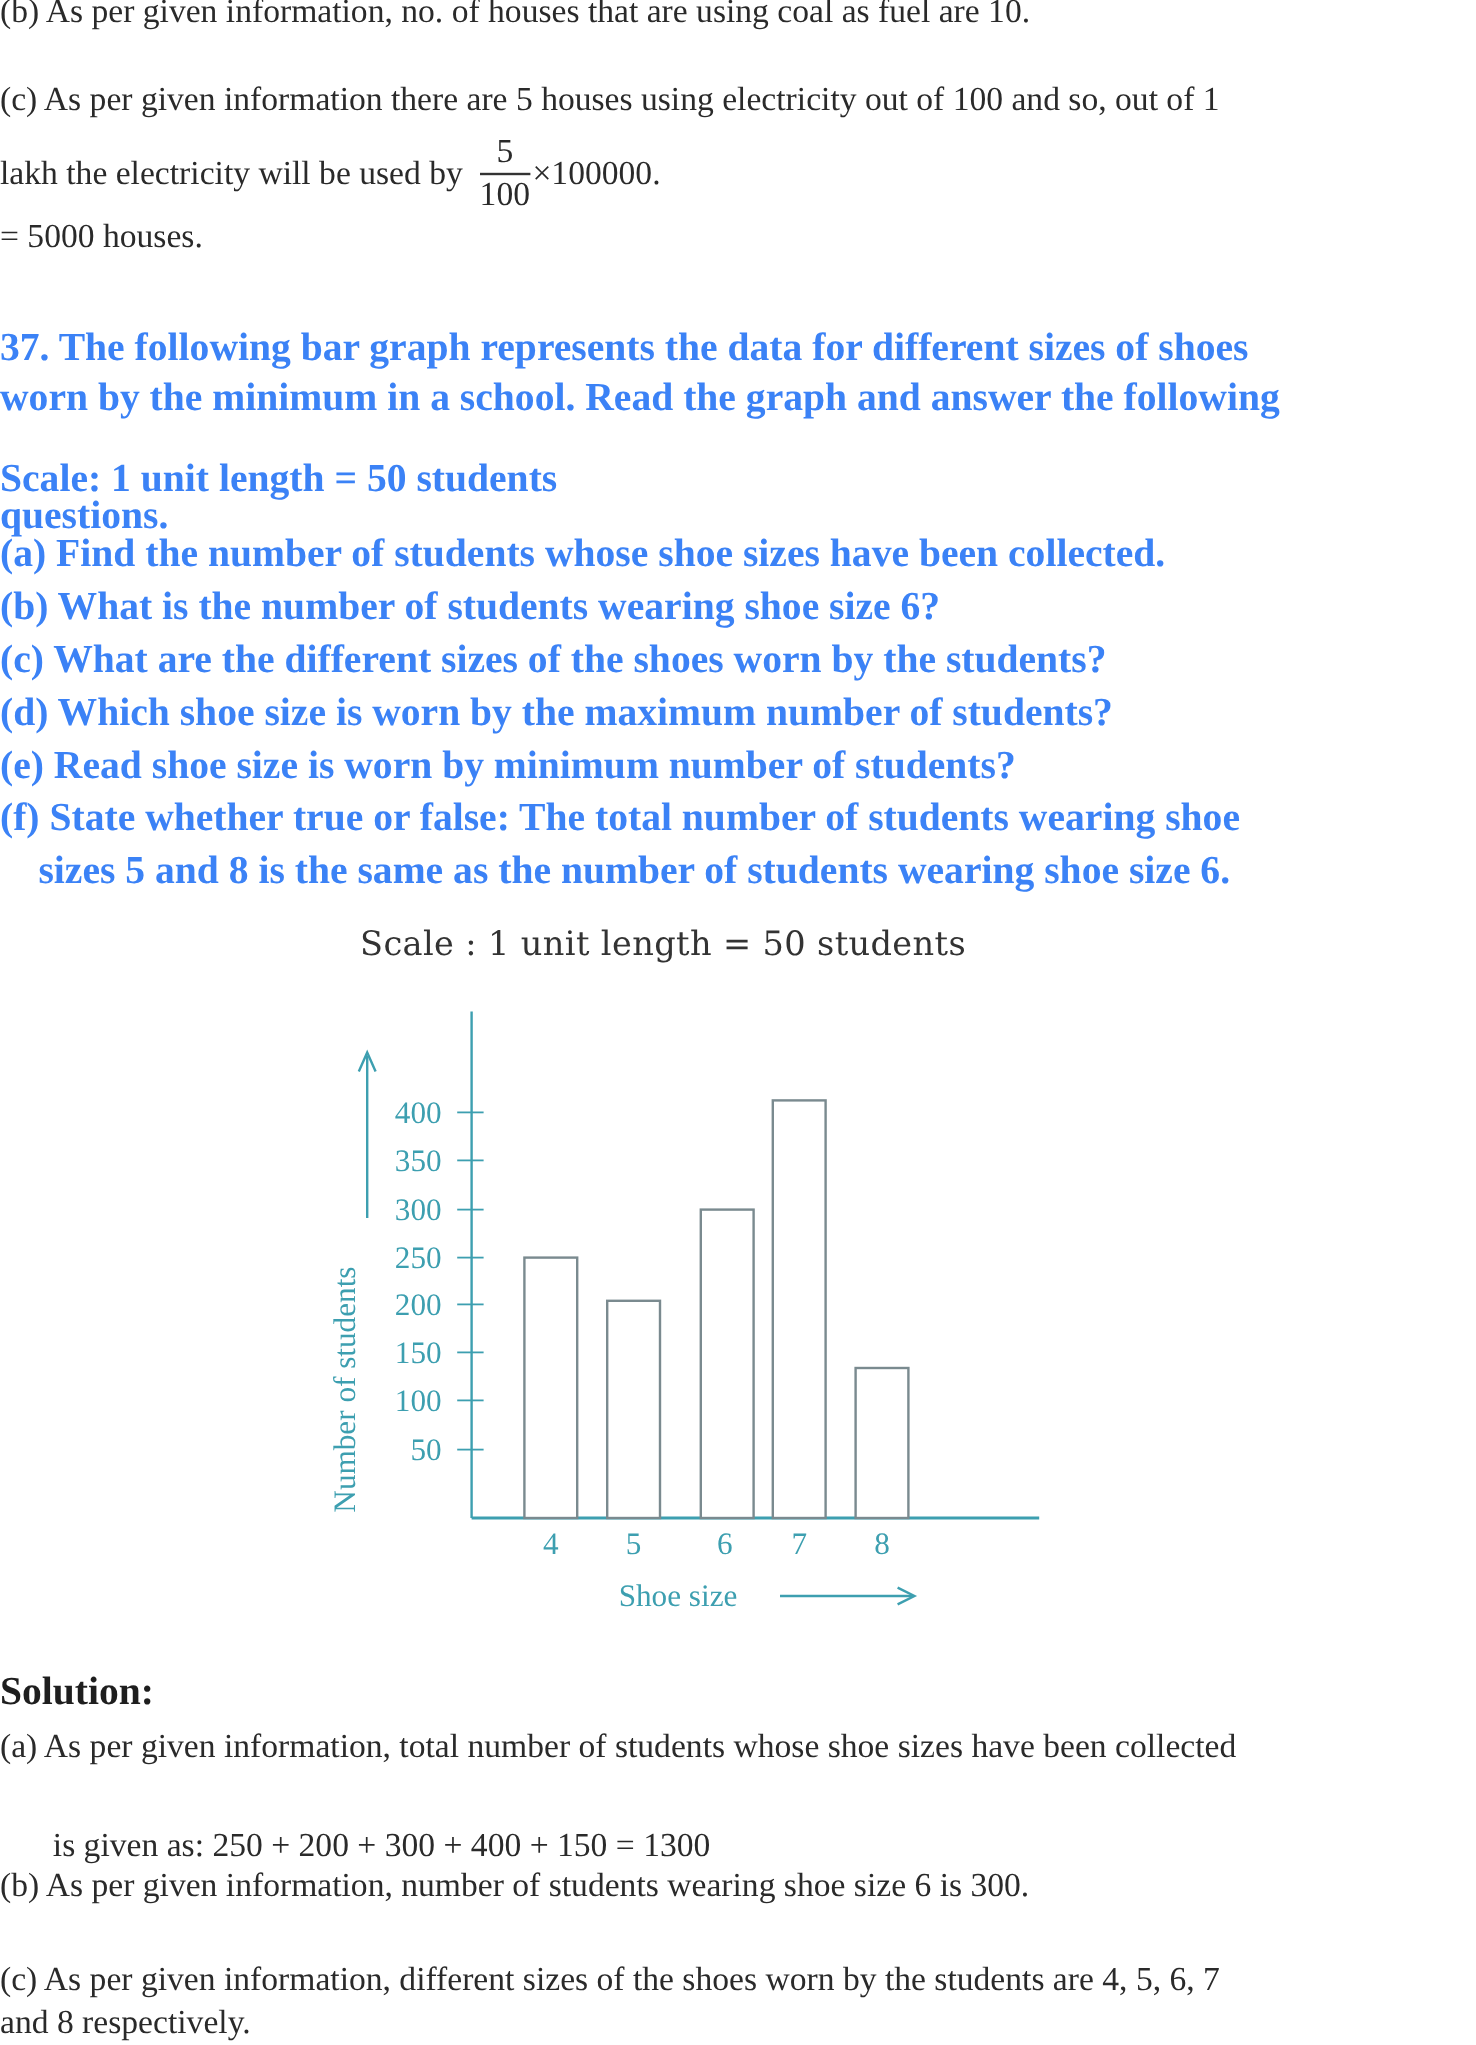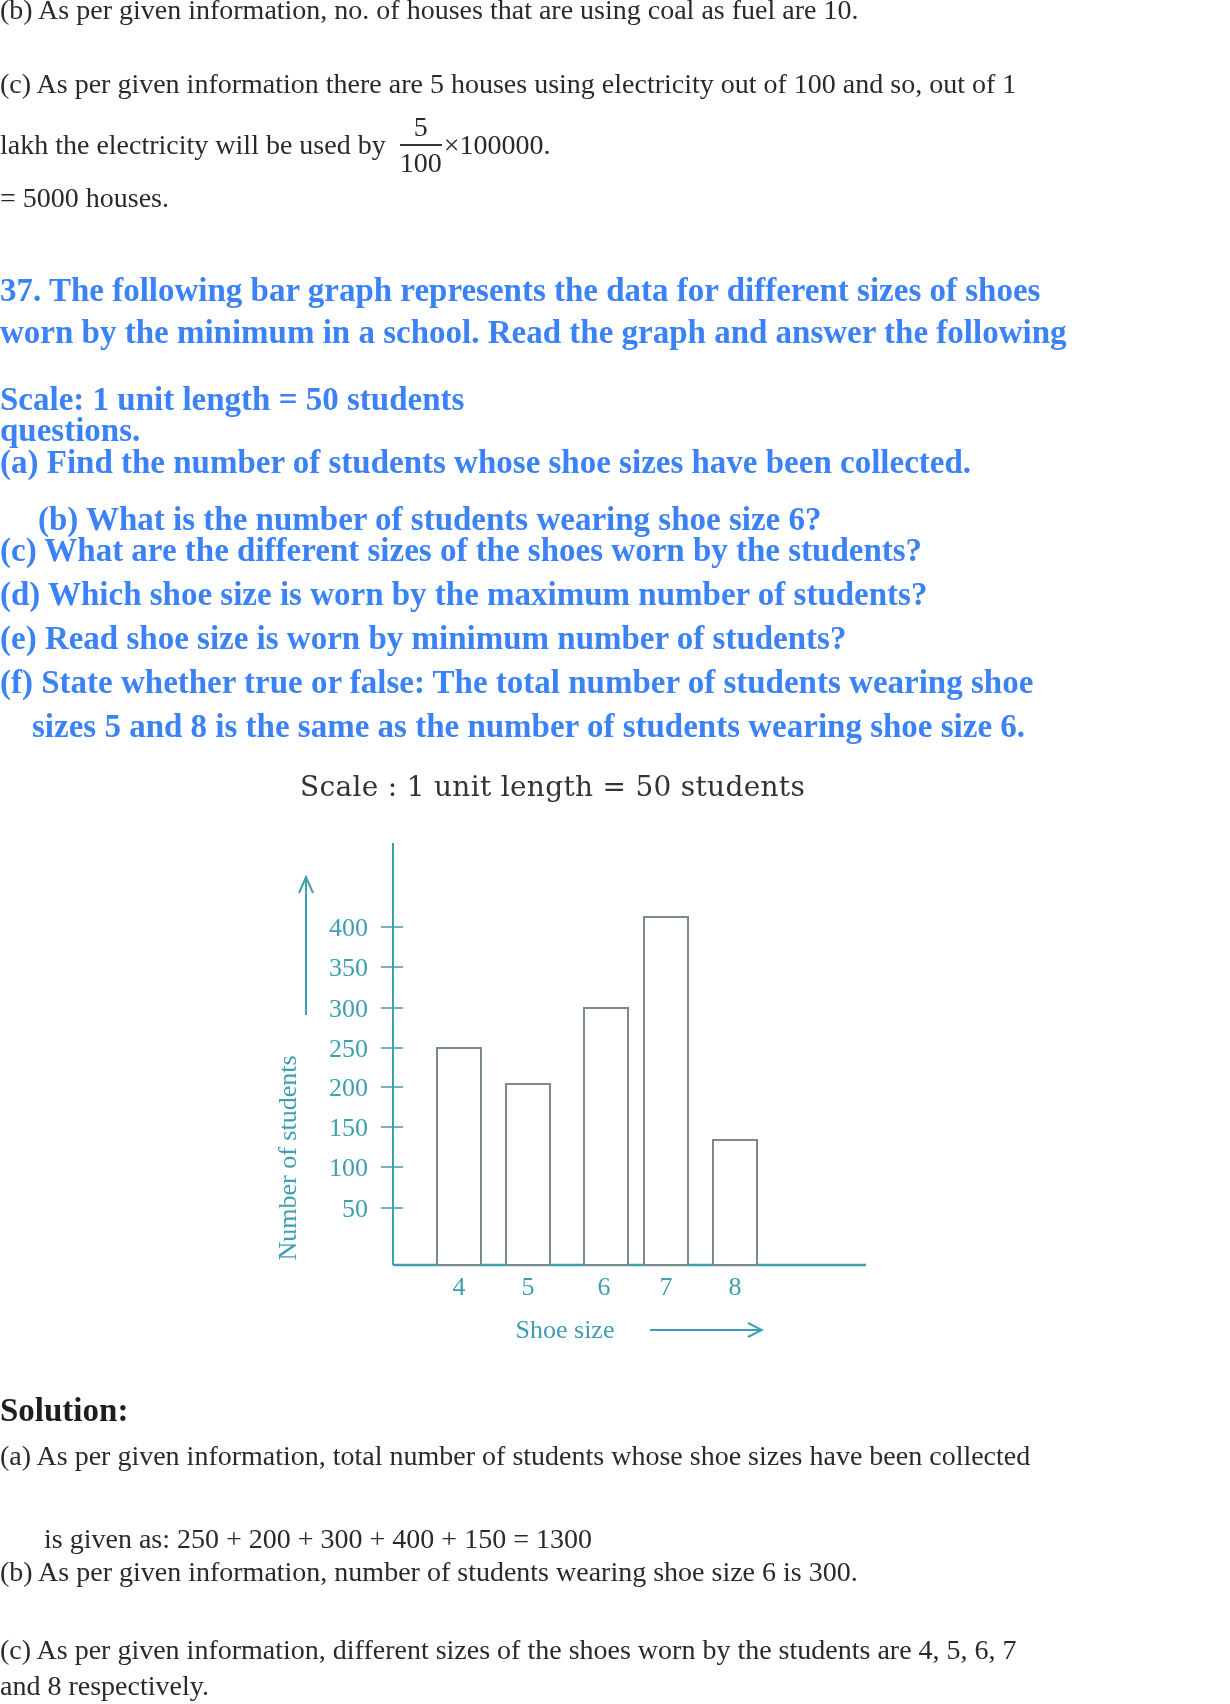--- a/index.html
+++ b/index.html
@@ -28,21 +28,21 @@
   <span>×100000.</span>
 </div>
 <div class="p reg" style="top:182px;">= 5000 houses.</div>
 
 <div>
   <div class="p bold" style="top:272px;">37. The following bar graph represents the data for different sizes of shoes</div>
   <div class="p bold" style="top:314px;">worn by the minimum in a school. Read the graph and answer the following</div>
   <div class="p bold" style="top:367px;margin-top:45px;">questions.</div>
   <div class="p bold" style="top:381px;">Scale: 1 unit length = 50 students</div>
   <div class="p bold" style="top:444px;">(a) Find the number of students whose shoe sizes have been collected.</div>
-  <div class="p bold" style="top:501px;margin-left:38px;">(b) What is the number of students wearing shoe size 6?</div>
+  <div class="p bold" style="top:488px;">(b) What is the number of students wearing shoe size 6?</div>
   <div class="p bold" style="top:532px;">(c) What are the different sizes of the shoes worn by the students?</div>
   <div class="p bold" style="top:576px;">(d) Which shoe size is worn by the maximum number of students?</div>
   <div class="p bold" style="top:620px;">(e) Read shoe size is worn by minimum number of students?</div>
   <div class="p bold" style="top:664px;">(f) State whether true or false: The total number of students wearing shoe</div>
   <div class="p bold" style="top:708px;padding-left:32px;">sizes 5 and 8 is the same as the number of students wearing shoe size 6.</div>
 </div>
 
 <div class="chart-title" style="top:770px;">Scale : 1 unit length = 50 students</div>
 
 <svg style="position:absolute; left:0; top:0;" width="1230" height="1704" viewBox="0 0 1230 1704">

